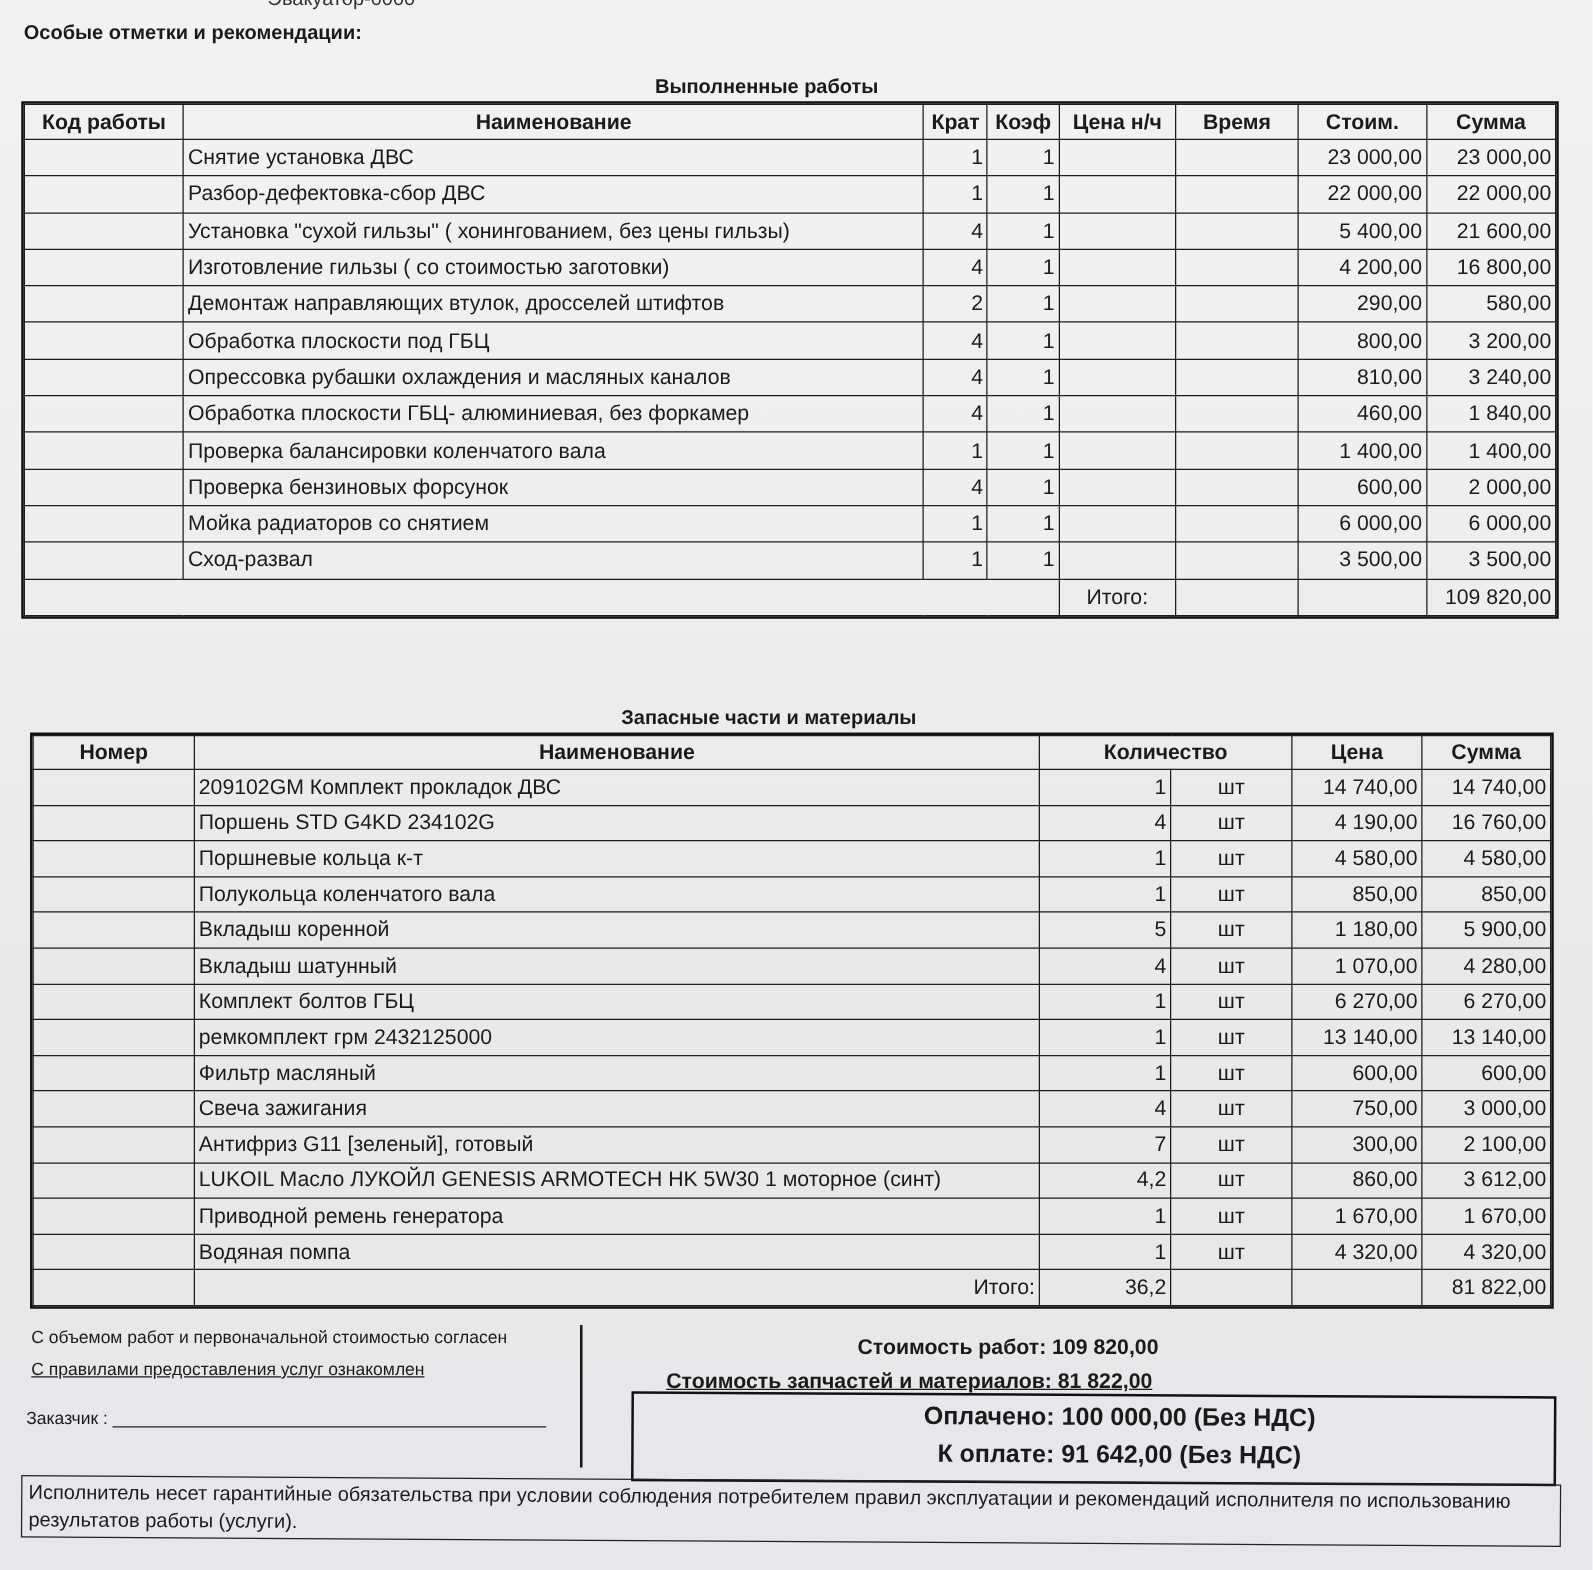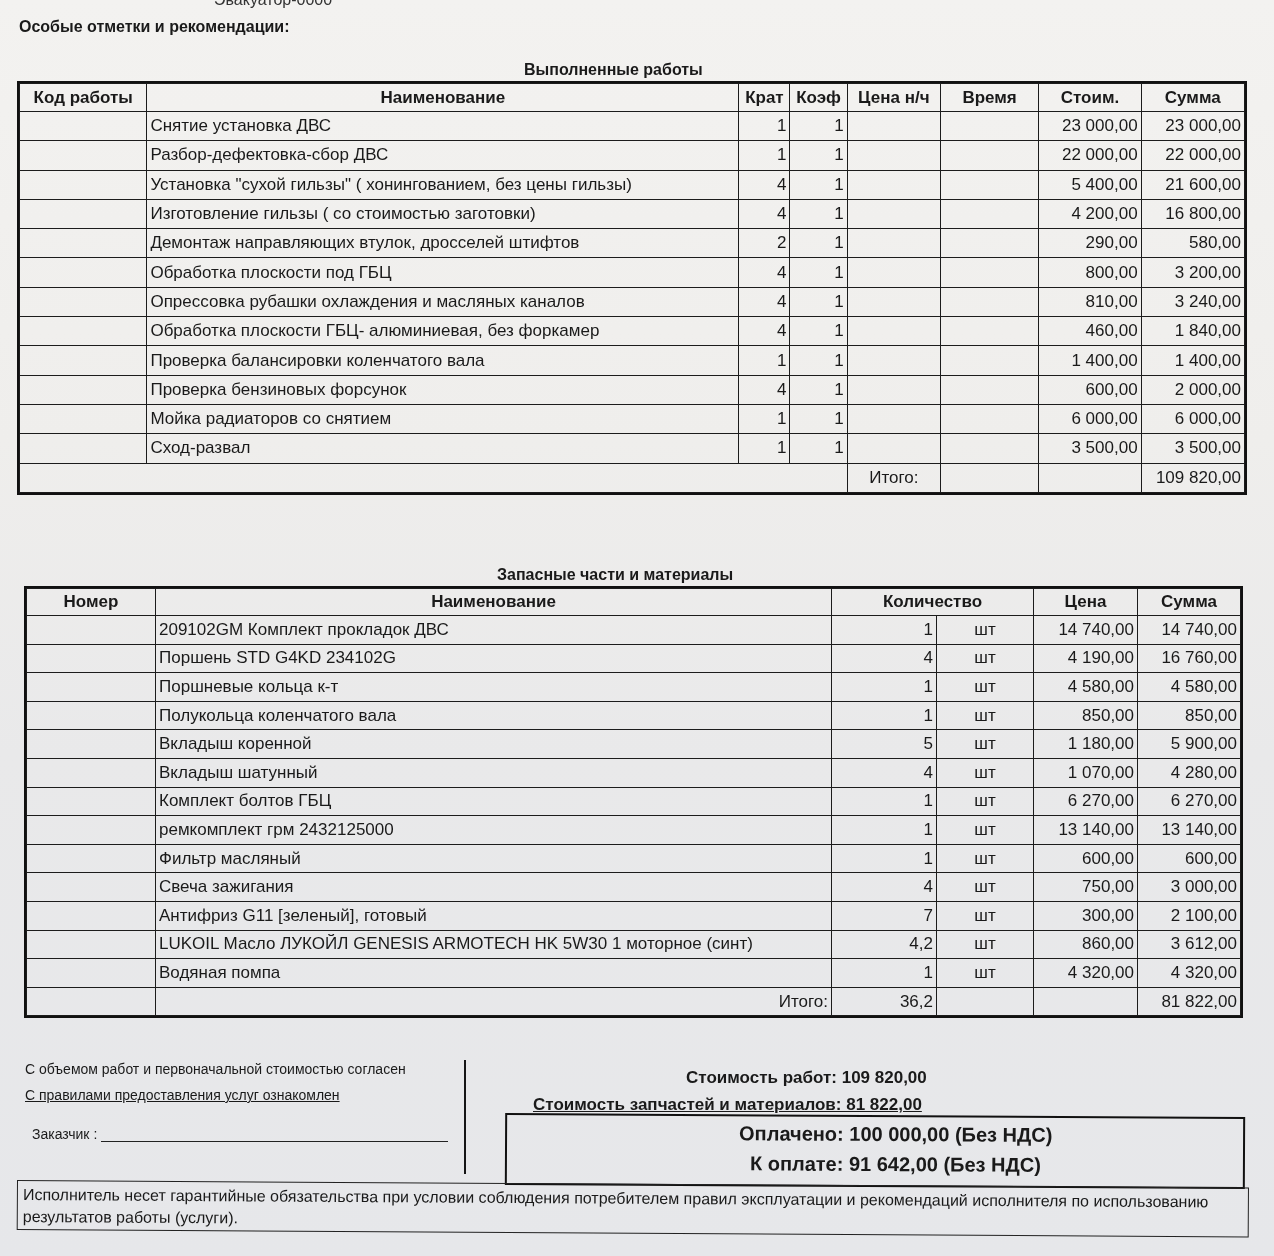--- a/index.html
+++ b/index.html
@@ -86,21 +86,21 @@
     .agree {
       position: absolute;
       left: 25px;
       font-size: 14px;
       margin: 0;
     }
     .agree1 { top: 1061px; }
     .agree2 { top: 1087px; text-decoration: underline; }
     .customer {
       position: absolute;
-      left: 32px; top: 1125px;
+      left: 21px; top: 1125px;
       font-size: 14px;
       display: flex;
       align-items: flex-end;
     }
     .sign-line {
       display: inline-block;
       width: 347px;
       border-bottom: 1.5px solid #222;
       height: 16px;
       margin-left: 4px;
@@ -428,20 +428,28 @@
         <tr>
           <td class="lft"></td>
           <td class="lft">LUKOIL Масло ЛУКОЙЛ GENESIS ARMOTECH HK 5W30 1 моторное (синт)</td>
           <td class="num">4,2</td>
           <td class="ctr">шт</td>
           <td class="num">860,00</td>
           <td class="num">3 612,00</td>
         </tr>
         <tr>
           <td class="lft"></td>
+          <td class="lft">Приводной ремень генератора</td>
+          <td class="num">1</td>
+          <td class="ctr">шт</td>
+          <td class="num">1 670,00</td>
+          <td class="num">1 670,00</td>
+        </tr>
+        <tr>
+          <td class="lft"></td>
           <td class="lft">Водяная помпа</td>
           <td class="num">1</td>
           <td class="ctr">шт</td>
           <td class="num">4 320,00</td>
           <td class="num">4 320,00</td>
         </tr>
       </tbody>
     <tfoot>
       <tr>
         <td></td>

